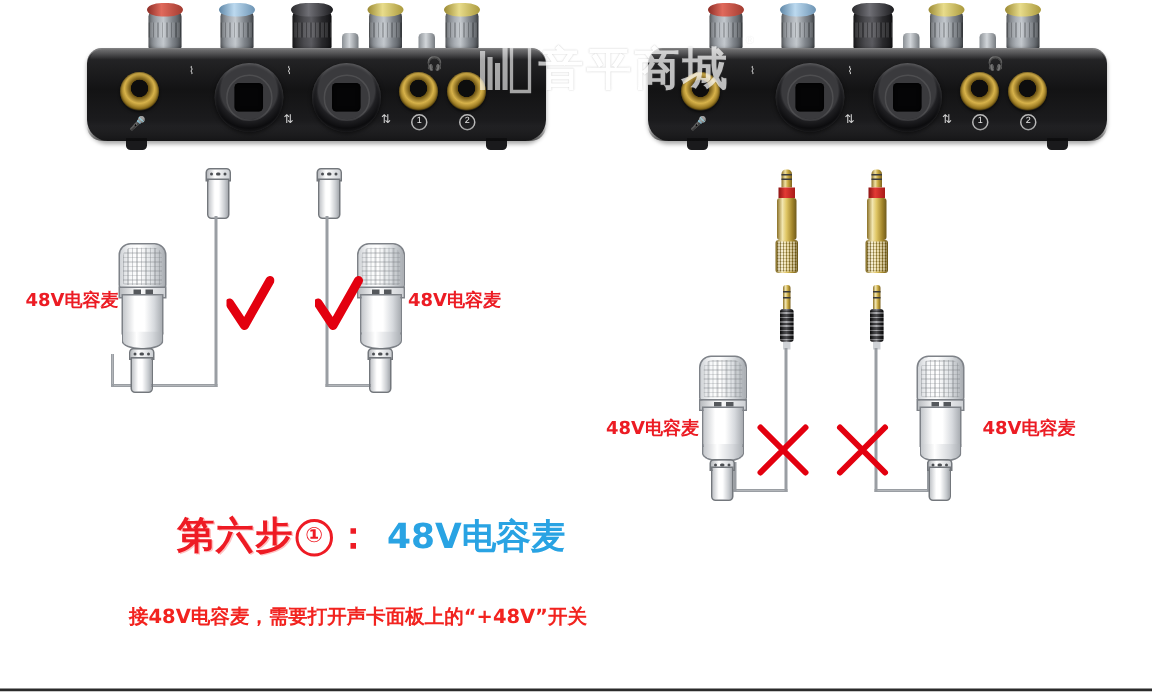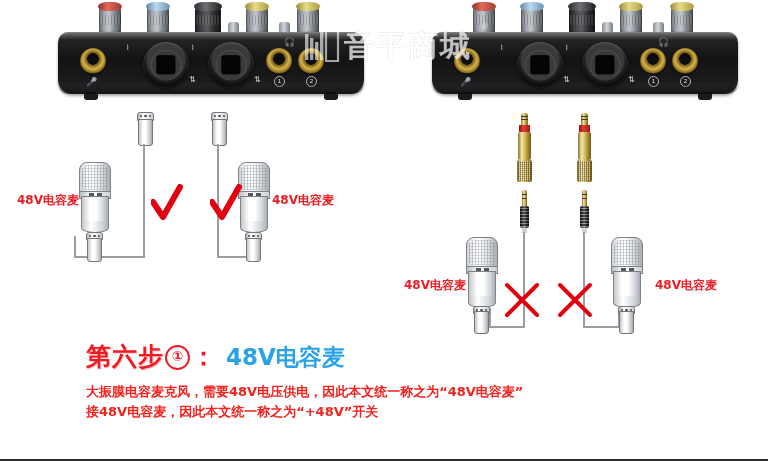--- a/index.html
+++ b/index.html
@@ -4,21 +4,21 @@
 <style>
   html,body{margin:0;padding:0;}
   body{
     width:768px;height:461px;overflow:hidden;background:#ffffff;
     font-family:"Liberation Sans","DejaVu Sans",sans-serif;
     position:relative;
   }
   #canvas{position:relative;width:768px;height:461px;background:#fff;}
 
   
-  .watermark{position:absolute;left:304px;top:10px;width:190px;height:80px;
+  .watermark{position:absolute;left:319px;top:10px;width:190px;height:80px;
     pointer-events:none;opacity:.72;}
   .wm-cn{position:absolute;left:40px;top:16px;font-size:30px;font-weight:bold;
     color:#ffffff;letter-spacing:2px;text-shadow:0 0 1px rgba(120,120,120,.65);
     font-family:"DejaVu Sans",sans-serif;}
   .wm-en{position:absolute;left:40px;top:50px;font-size:13px;font-weight:bold;
     color:#ffffff;letter-spacing:2px;text-shadow:0 0 1px rgba(120,120,120,.6);}
   .wm-sub{position:absolute;left:24px;top:70px;font-size:11px;color:#e2e2e2;
     letter-spacing:10px;font-family:"DejaVu Sans",sans-serif;}
   .wm-mark{position:absolute;left:0;top:18px;width:36px;height:42px;}
   .wm-reg{position:absolute;left:178px;top:12px;font-size:8px;color:#f3f3f3;}
@@ -134,21 +134,21 @@
 
   
   .mark{position:absolute;}
 
   
   .lbl-mic{position:absolute;color:#ec1c24;font-weight:bold;font-size:12px;white-space:nowrap;
     font-family:"DejaVu Sans",sans-serif;}
   .heading{position:absolute;white-space:nowrap;}
   .heading .step{color:#ee1b24;font-weight:bold;font-size:25px;letter-spacing:1px;
     font-family:"DejaVu Sans",sans-serif;
-    text-shadow:1px 1px 0 rgba(255,120,120,.45);}
+    text-shadow:1px 1px 0 rgba(255,120,120,.45);margin-left:32px;}
   .heading .circ{display:inline-block;border:2px solid #ee1b24;color:#ee1b24;border-radius:50%;
     width:21px;height:21px;line-height:19px;text-align:center;font-size:14px;font-weight:bold;
     vertical-align:4px;margin:0 1px;font-family:"DejaVu Sans",sans-serif;}
   .heading .colon{color:#ee1b24;font-weight:bold;font-size:25px;}
   .heading .blue{color:#29a3e3;font-weight:bold;font-size:23px;margin-left:10px;
     font-family:"DejaVu Sans",sans-serif;}
   .bodytext{position:absolute;color:#f2231f;font-weight:bold;font-size:13px;line-height:20px;
     white-space:nowrap;font-family:"DejaVu Sans",sans-serif;}
   .bottomrule{position:absolute;left:0;bottom:0;width:768px;height:2px;background:#2b2b2b;}
 </style>
@@ -452,17 +452,16 @@
       </g>
     </svg>
     <span class="wm-cn">音平商城</span>
     <span class="wm-reg">®</span>
   </div>
 
   <div class="heading" style="left:86px;top:340px;">
     <span class="step">第六步</span><span class="circ">①</span><span class="colon">：</span><span class="blue">48V电容麦</span>
   </div>
 
-  <div class="bodytext" style="left:86px;top:382px;">大振膜电容麦克风，需要48V电压供电，因此本文统一称之为“48V电容麦”</div>
-  <div class="bodytext" style="left:86px;top:402px;">接48V电容麦，因此本文统一称之为“+48V”开关</div>
+  <div class="bodytext" style="left:86px;top:402px;">接48V电容麦，需要打开声卡面板上的“+48V”开关</div>
 
   <div class="bottomrule"></div>
 </div>
 
 </body></html>

